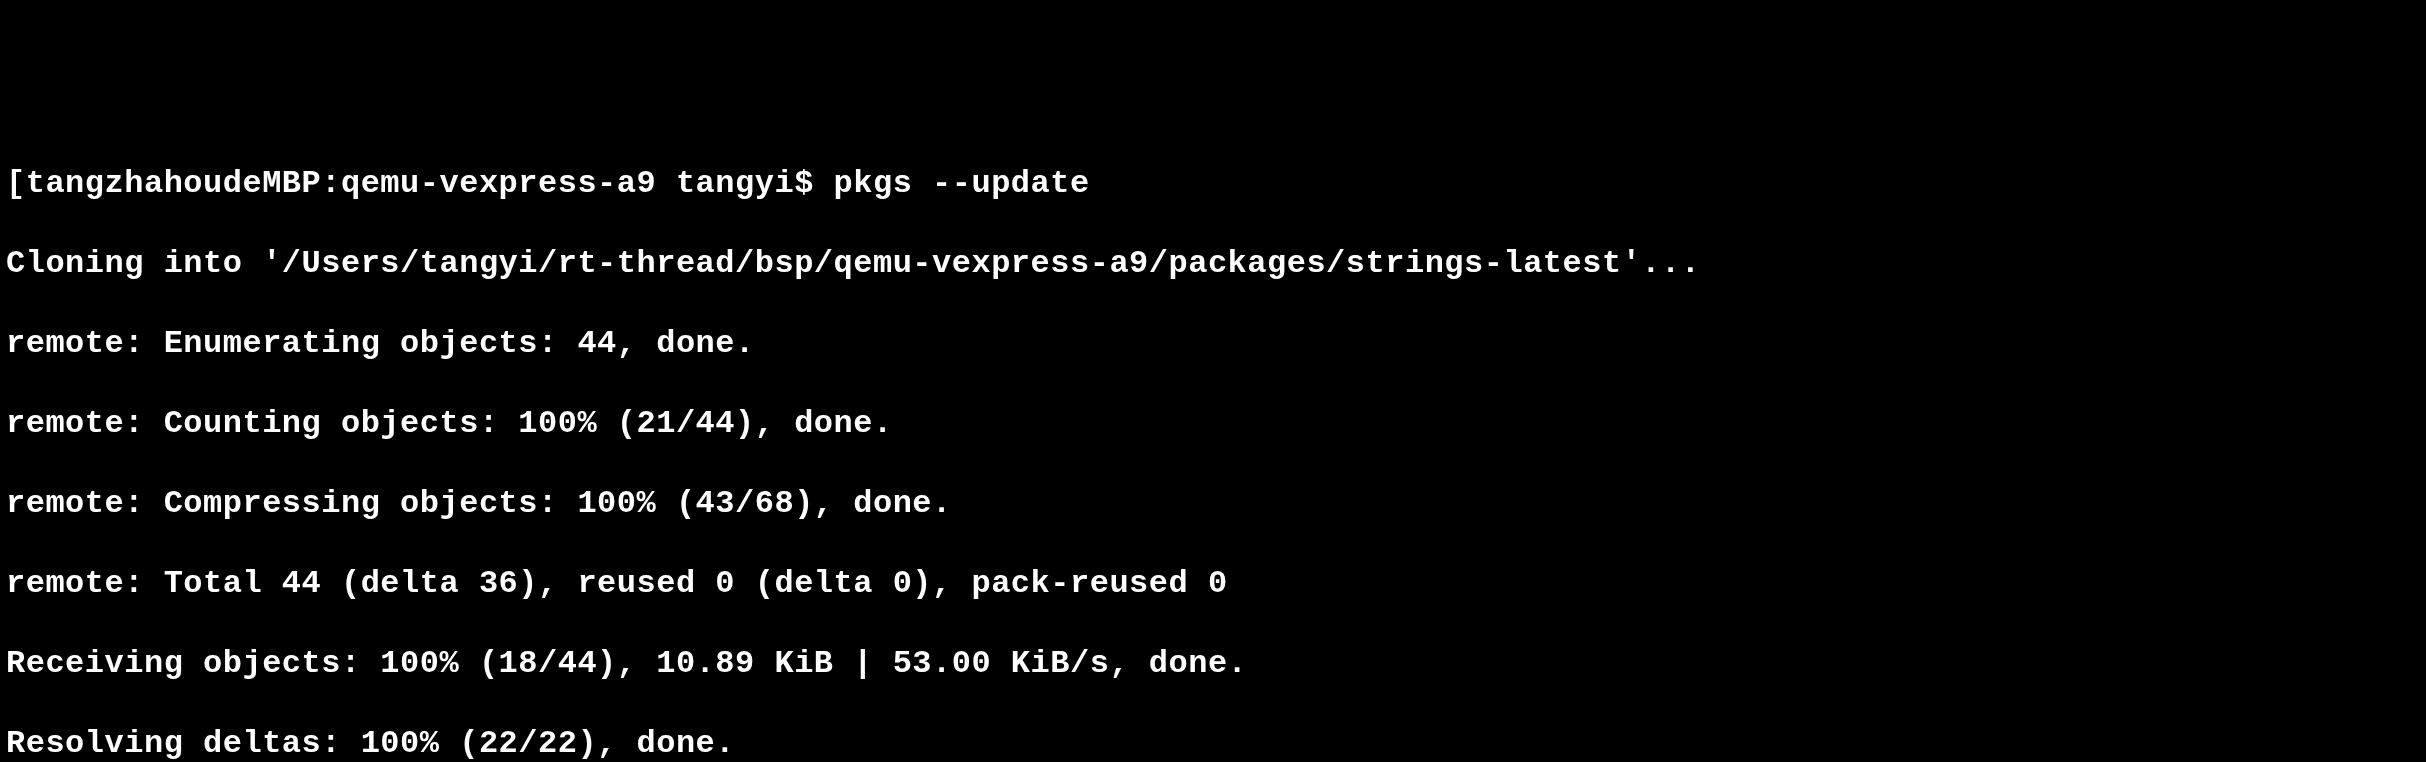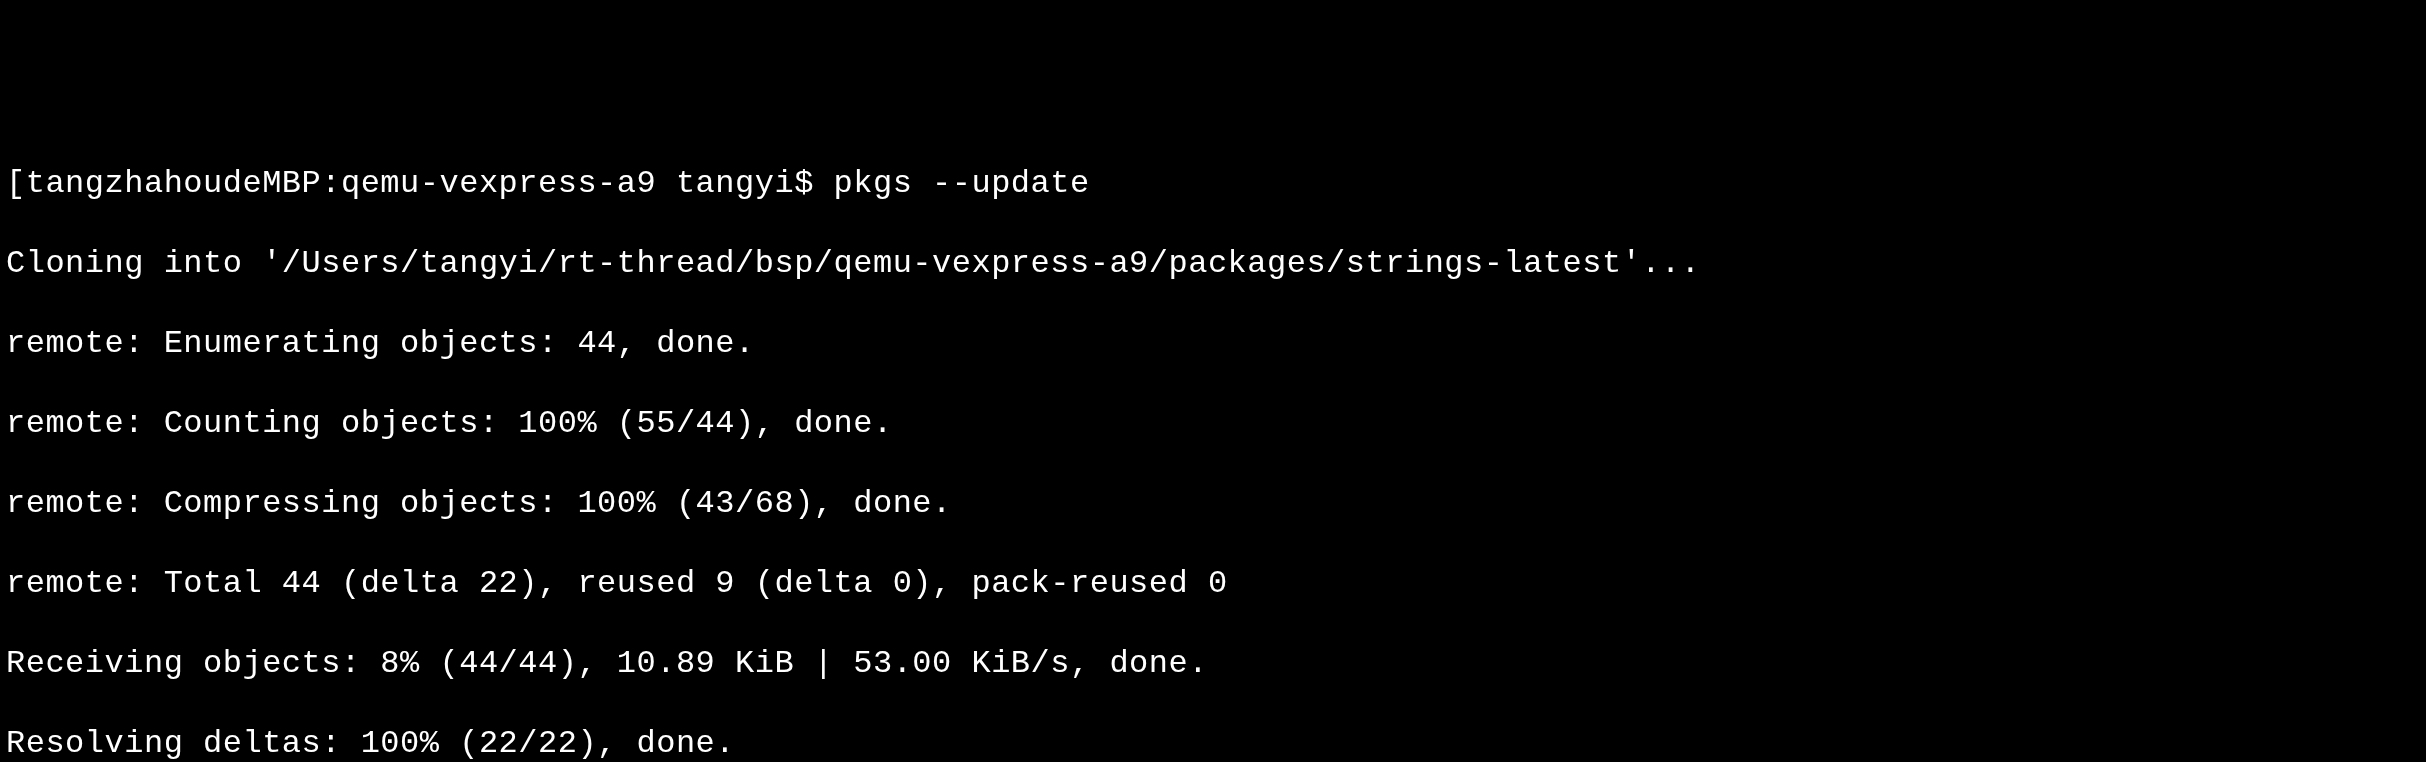--- a/index.html
+++ b/index.html
@@ -1,18 +1,19 @@
 <!DOCTYPE html>
 <html><head>
   <meta charset="utf-8">
   <style>
     * {
       margin: 0;
       padding: 0;
       box-sizing: border-box;
+      font-weight: bold;
     }
     body {
       background-color: #000000;
       color: #ffffff;
       font-family: 'Menlo', 'Monaco', 'Consolas', 'Courier New', monospace;
       font-size: 32px;
       line-height: 1.25;
       padding: 4px 6px;
       width: 2426px;
       height: 762px;
@@ -25,24 +26,24 @@
     }
   </style>
 </head>
 <body>
 
 
 
 <span class="terminal-line">[tangzhahoudeMBP:qemu-vexpress-a9 tangyi$ pkgs --update</span>
 <span class="terminal-line">Cloning into '/Users/tangyi/rt-thread/bsp/qemu-vexpress-a9/packages/strings-latest'...</span>
 <span class="terminal-line">remote: Enumerating objects: 44, done.</span>
-<span class="terminal-line">remote: Counting objects: 100% (55/44), done.</span>
+<span class="terminal-line">remote: Counting objects: 100% (21/44), done.</span>
 <span class="terminal-line">remote: Compressing objects: 100% (43/68), done.</span>
-<span class="terminal-line">remote: Total 44 (delta 22), reused 9 (delta 0), pack-reused 0</span>
-<span class="terminal-line">Receiving objects: 8% (44/44), 10.89 KiB | 53.00 KiB/s, done.</span>
+<span class="terminal-line">remote: Total 44 (delta 36), reused 0 (delta 0), pack-reused 0</span>
+<span class="terminal-line">Receiving objects: 100% (18/44), 10.89 KiB | 53.00 KiB/s, done.</span>
 <span class="terminal-line">Resolving deltas: 100% (22/22), done.</span>
 
 <span class="terminal-line"></span>
 
 <span class="terminal-line"></span>
 
 
 
 
 

